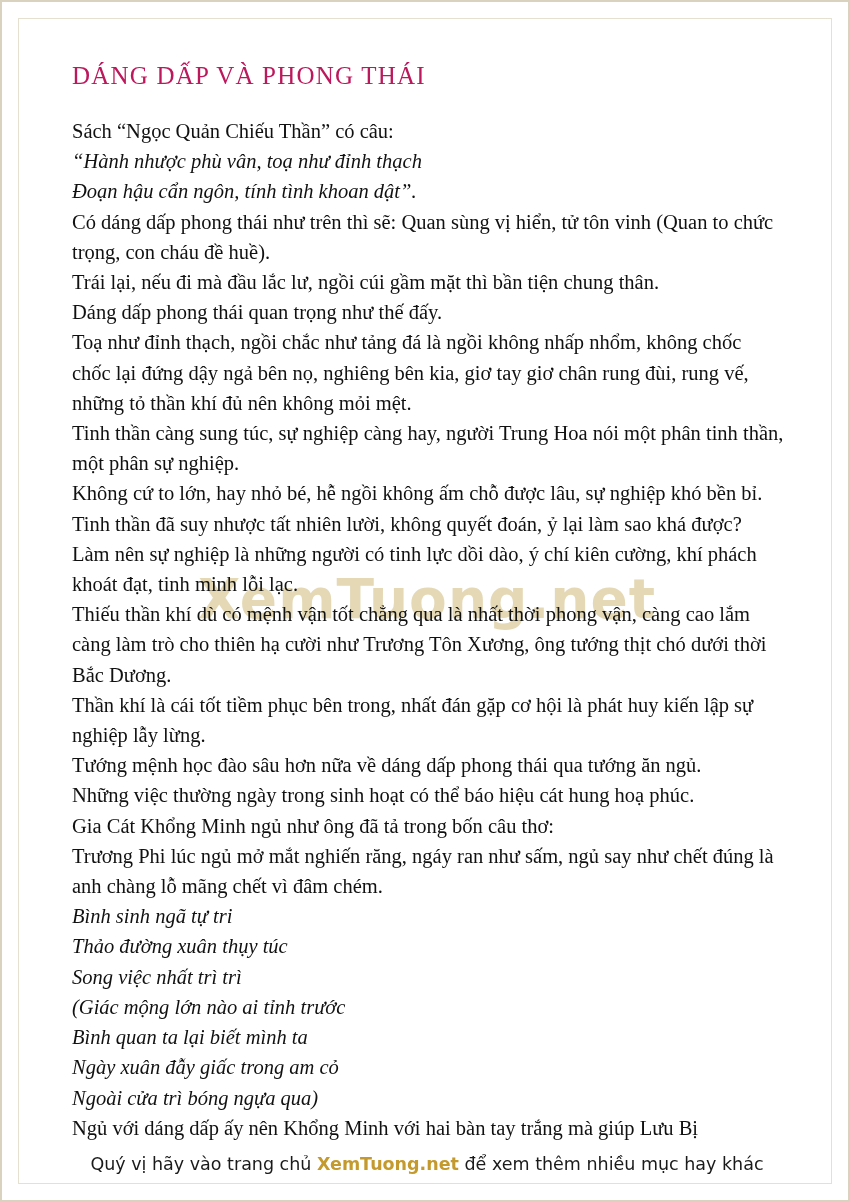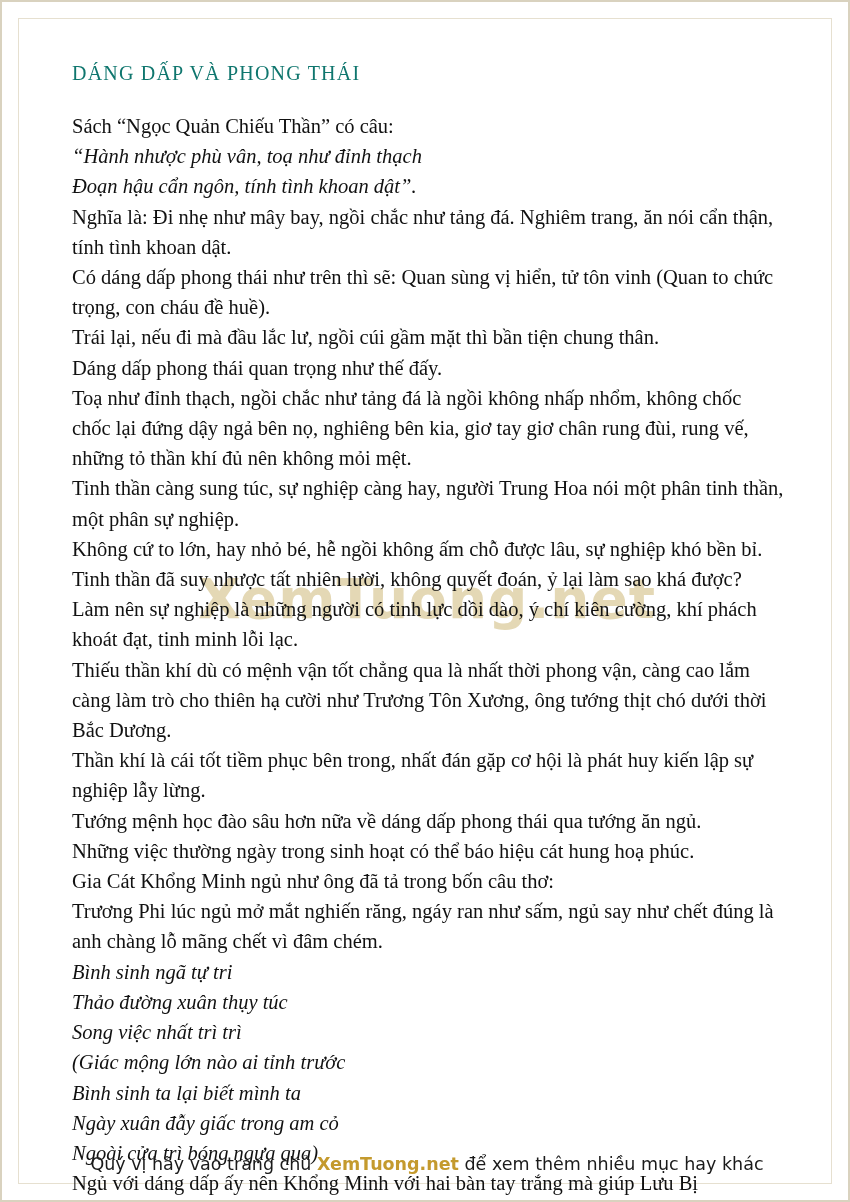--- a/index.html
+++ b/index.html
@@ -34,23 +34,23 @@
     border: 1px solid #e6e0d0;
   }
   .content {
     position: absolute;
     left: 70px;
     top: 60px;
     width: 712px;
   }
   .chapter-title {
     font-family: "Liberation Serif", serif;
-    font-size: 20px;
+    font-size: 25px;
     letter-spacing: 1.2px;
-    color: #0f766e;
+    color: #be185d;
     font-weight: normal;
     margin: 0 0 26px 0;
     white-space: nowrap;
   }
   .body-text {
     font-size: 20.5px;
     line-height: 30.2px;
     color: #111111;
     text-align: left;
   }
@@ -101,40 +101,39 @@
 
   <div class="watermark">XemTuong.net</div>
 
   <div class="content">
     <h1 class="chapter-title">DÁNG DẤP VÀ PHONG THÁI</h1>
 
     <div class="body-text">
       <p>Sách “Ngọc Quản Chiếu Thần” có câu:</p>
       <p class="italic">“Hành nhược phù vân, toạ như đỉnh thạch</p>
       <p class="italic">Đoạn hậu cẩn ngôn, tính tình khoan dật”.</p>
-      <p>Nghĩa là: Đi nhẹ như mây bay, ngồi chắc như tảng đá. Nghiêm trang, ăn nói cẩn thận, tính tình khoan dật.</p>
       <p>Có dáng dấp phong thái như trên thì sẽ: Quan sùng vị hiển, tử tôn vinh (Quan to chức trọng, con cháu đề huề).</p>
       <p>Trái lại, nếu đi mà đầu lắc lư, ngồi cúi gầm mặt thì bần tiện chung thân.</p>
       <p>Dáng dấp phong thái quan trọng như thế đấy.</p>
       <p>Toạ như đỉnh thạch, ngồi chắc như tảng đá là ngồi không nhấp nhổm, không chốc chốc lại đứng dậy ngả bên nọ, nghiêng bên kia, giơ tay giơ chân rung đùi, rung vế, những tỏ thần khí đủ nên không mỏi mệt.</p>
       <p>Tinh thần càng sung túc, sự nghiệp càng hay, người Trung Hoa nói một phân tinh thần, một phân sự nghiệp.</p>
       <p>Không cứ to lớn, hay nhỏ bé, hễ ngồi không ấm chỗ được lâu, sự nghiệp khó bền bỉ.</p>
       <p>Tinh thần đã suy nhược tất nhiên lười, không quyết đoán, ỷ lại làm sao khá được?</p>
       <p>Làm nên sự nghiệp là những người có tinh lực dồi dào, ý chí kiên cường, khí phách khoát đạt, tinh minh lỗi lạc.</p>
       <p>Thiếu thần khí dù có mệnh vận tốt chẳng qua là nhất thời phong vận, càng cao lắm càng làm trò cho thiên hạ cười như Trương Tôn Xương, ông tướng thịt chó dưới thời Bắc Dương.</p>
       <p>Thần khí là cái tốt tiềm phục bên trong, nhất đán gặp cơ hội là phát huy kiến lập sự nghiệp lẫy lừng.</p>
       <p>Tướng mệnh học đào sâu hơn nữa về dáng dấp phong thái qua tướng ăn ngủ.</p>
       <p>Những việc thường ngày trong sinh hoạt có thể báo hiệu cát hung hoạ phúc.</p>
       <p>Gia Cát Khổng Minh ngủ như ông đã tả trong bốn câu thơ:</p>
       <p>Trương Phi lúc ngủ mở mắt nghiến răng, ngáy ran như sấm, ngủ say như chết đúng là anh chàng lỗ mãng chết vì đâm chém.</p>
       <p class="italic">Bình sinh ngã tự tri</p>
       <p class="italic">Thảo đường xuân thụy túc</p>
       <p class="italic">Song việc nhất trì trì</p>
       <p class="italic">(Giác mộng lớn nào ai tỉnh trước</p>
-      <p class="italic">Bình sinh ta lại biết mình ta</p>
+      <p class="italic">Bình quan ta lại biết mình ta</p>
       <p class="italic">Ngày xuân đẫy giấc trong am cỏ</p>
       <p class="italic">Ngoài cửa trì bóng ngựa qua)</p>
       <p>Ngủ với dáng dấp ấy nên Khổng Minh với hai bàn tay trắng mà giúp Lưu Bị</p>
     </div>
   </div>
 
   <div class="footer">
     <span>Quý vị hãy vào trang chủ </span><span class="brand">XemTuong.net</span><span> để xem thêm nhiều mục hay khác</span>
   </div>
 </div>

